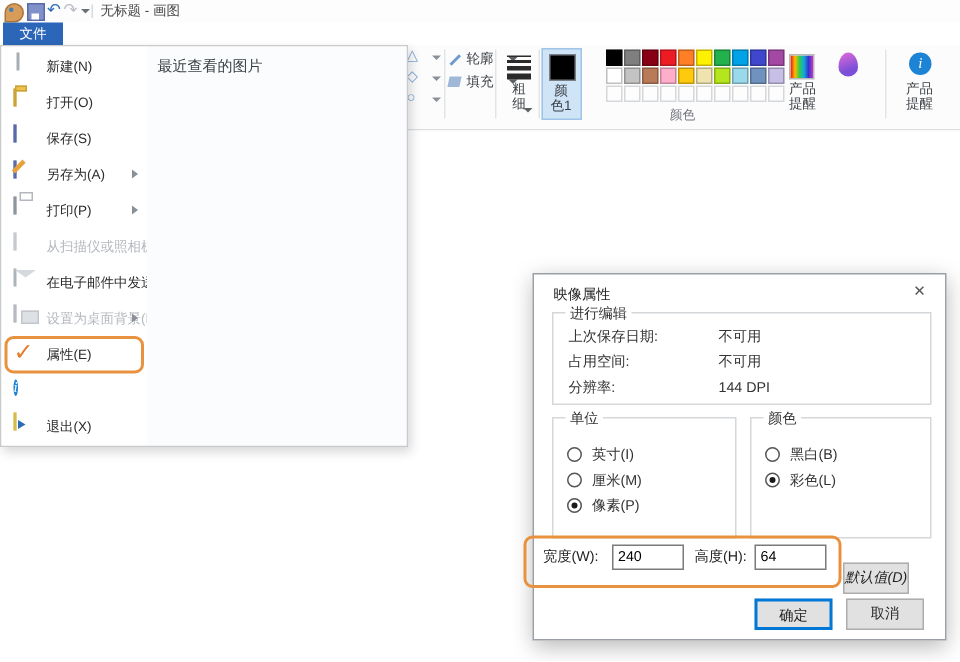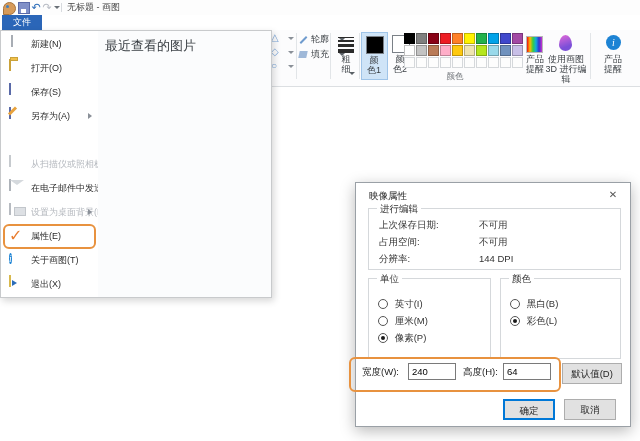--- a/index.html
+++ b/index.html
@@ -49,21 +49,21 @@
   
   .file-menu{position:absolute;top:30px;left:0;width:272px;height:268px;background:#fff;
              border:1px solid #c8cacc;box-sizing:border-box;box-shadow:2px 3px 7px rgba(0,0,0,0.16);z-index:5;}
   .menu-left{position:absolute;top:0;left:0;width:97px;height:100%;background:#fff;border-right:1px solid #e4e6e8;}
   .mi{position:absolute;left:0;width:96px;height:24px;cursor:default;}
   .mi .mil{position:absolute;left:30px;top:0;height:24px;line-height:24px;font-size:9px;color:#2b2b2b;white-space:nowrap;}
   .mi.dim .mil{color:#b4b8be;}
   .mic{position:absolute;left:8px;top:4px;width:16px;height:16px;}
   .ra{position:absolute;right:5px;top:9px;width:0;height:0;border-top:3.5px solid transparent;border-bottom:3.5px solid transparent;border-left:4px solid #8a9098;}
   .recent-panel{position:absolute;left:97px;top:0;right:0;bottom:0;background:#fbfcfd;}
-  .recent-header{position:absolute;left:7px;top:6px;font-size:13px;color:#3a3f44;font-family:Liberation Mono, monospace;}
+  .recent-header{position:absolute;left:7px;top:6px;font-size:10px;color:#3a3f44;font-family:Liberation Mono, monospace;}
   
   .i-new{width:11px;height:14px;background:#fff;border:1px solid #a8adb4;margin-left:2px;}
   .i-open{width:14px;height:9px;background:#f0c04a;border:1px solid #caa23a;margin-top:4px;position:relative;}
   .i-open::before{content:"";position:absolute;left:0;top:-3px;width:6px;height:2px;background:#f0c04a;border:1px solid #caa23a;}
   .i-save{width:13px;height:13px;background:#8090c8;border:1px solid #5a6aa8;position:relative;margin-top:1px;}
   .i-save::after{content:"";position:absolute;left:3px;bottom:0;width:6px;height:5px;background:#fff;}
   .i-saveas{width:11px;height:11px;background:#8090c8;border:1px solid #5a6aa8;position:relative;margin-top:2px;}
   .i-saveas::after{content:"";position:absolute;left:2px;bottom:0;width:5px;height:4px;background:#fff;}
   .i-saveas::before{content:"";position:absolute;right:-4px;top:-2px;width:3px;height:10px;background:#e8a23c;transform:rotate(45deg);}
   .i-print{width:14px;height:8px;background:#b9bfc6;border:1px solid #8f969e;position:relative;margin-top:5px;}
@@ -95,21 +95,21 @@
   .gb-units{left:12px;top:95px;width:121px;height:79px;}
   .gb-colors{left:144px;top:95px;width:119px;height:79px;}
   .opt{position:absolute;left:9px;height:13px;line-height:13px;}
   .radio{display:inline-block;width:10px;height:10px;border:1px solid #555;border-radius:50%;background:#fff;vertical-align:-2px;margin-right:4px;box-sizing:border-box;position:relative;}
   .radio.sel::after{content:"";position:absolute;left:2px;top:2px;width:4px;height:4px;border-radius:50%;background:#1a1a1a;}
   .dimrow-label{position:absolute;height:19px;line-height:19px;color:#222;}
   .dim-input{position:absolute;width:48px;height:17px;border:1px solid #7a7a7a;font-size:9.5px;padding:0 3px;
              font-family:"Liberation Sans","DejaVu Sans",sans-serif;box-sizing:border-box;}
   .btn{position:absolute;height:21px;background:#e1e1e1;border:1px solid #adadad;text-align:center;line-height:19px;
        font-size:9.5px;color:#1f1f1f;box-sizing:border-box;}
-  .btn.default-btn{left:206px;top:180px;width:60px;}
+  .btn.default-btn{left:206px;top:192px;width:44px;font-style:italic;}
   .btn.ok{left:147px;top:216px;width:52px;border:2px solid #0078d7;}
   .btn.cancel{left:208px;top:216px;width:52px;}
 </style>
 </head>
 <body>
 
 <div id="app">
 
   <div class="titlebar">
     <span class="qat app-icon"></span>
@@ -152,24 +152,20 @@
           <div style="height:4px"></div>
       </div>
       <div class="rlabel" style="width:14px;left:6px">粗细</div>
       <span class="dn" style="position:absolute;left:14px;top:40px"></span>
     </div>
     <span class="vsep" style="left:359px"></span>
 
     <div class="bigbtn selected" style="left:361px;width:25px">
       <span class="cswatch" style="background: rgb(0, 0, 0);"></span>
       <div class="rlabel" style="width:14px;left:5px">颜色1</div>
-    </div>
-    <div class="bigbtn" style="left:388px;width:25px">
-      <span class="cswatch" style="background: rgb(255, 255, 255);"></span>
-      <div class="rlabel" style="width:14px;left:5px">颜色2</div>
     </div>
 
     <div class="palette">
         <div class="swatch" style="background: rgb(0, 0, 0);"></div>
         <div class="swatch" style="background: rgb(127, 127, 127);"></div>
         <div class="swatch" style="background: rgb(136, 0, 21);"></div>
         <div class="swatch" style="background: rgb(237, 28, 36);"></div>
         <div class="swatch" style="background: rgb(255, 127, 39);"></div>
         <div class="swatch" style="background: rgb(255, 242, 0);"></div>
         <div class="swatch" style="background: rgb(34, 177, 76);"></div>
@@ -197,21 +193,20 @@
         <div class="swatch empty"></div>
         <div class="swatch empty"></div>
       </div>
 
     <div class="bigbtn" style="left:523px;width:24px">
       <span class="rainbow"></span>
       <div class="rlabel" style="width:18px;left:3px">产品提醒</div>
     </div>
     <div class="bigbtn" style="left:545px;width:42px">
       <span class="drop3d"></span>
-      <div class="rlabel" style="width:42px;left:0">使用画图 3D 进行编辑</div>
     </div>
     <span class="vsep" style="left:590px"></span>
     <div class="bigbtn" style="left:593px;width:40px">
       <span class="infoicon">i</span>
       <div class="rlabel" style="width:20px;left:10px">产品提醒</div>
     </div>
     <div class="grouplabel">颜色</div>
   </div>
 
   <div class="canvas" style="position:absolute;top:87px;left:0;right:0;bottom:0;background:#fff;"></div>
@@ -228,40 +223,44 @@
         </div>
       <div class="mi" style="top:49px">
         <span class="mic"><span class="i-save"></span></span>
         <span class="mil">保存(S)</span>
         </div>
       <div class="mi" style="top:73px">
         <span class="mic"><span class="i-saveas"></span></span>
         <span class="mil">另存为(A)</span>
         <span class="ra"></span>
         </div>
+      <div class="mi" style="top:97px">
+        <span class="mic"><span class="i-print"></span></span>
+        <span class="mil">打印(P)</span>
+        <span class="ra"></span>
+        </div>
       <div class="mi dim" style="top:121px">
         <span class="mic"><span class="i-scan"></span></span>
         <span class="mil">从扫描仪或照相机(M)</span>
         </div>
       <div class="mi" style="top:145px">
         <span class="mic"><span class="i-email"></span></span>
         <span class="mil">在电子邮件中发送(D)</span>
         </div>
       <div class="mi dim" style="top:169px">
         <span class="mic"><span class="i-desktop"></span></span>
         <span class="mil">设置为桌面背景(B)</span>
         <span class="ra"></span>
         </div>
       <div class="mi" style="top:193px">
         <span class="mic"><span class="i-check">✓</span></span>
         <span class="mil">属性(E)</span>
         </div>
       <div class="mi" style="top:217px">
         <span class="mic"><span class="i-info">i</span></span>
-        <span class="mil">关于画图(T)</span>
         </div>
       <div class="mi" style="top:241px">
         <span class="mic"><span class="i-exit"></span></span>
         <span class="mil">退出(X)</span>
         </div>
     </div>
     <div class="recent-panel">
       <div class="recent-header">最近查看的图片</div>
     </div>
   </div>

